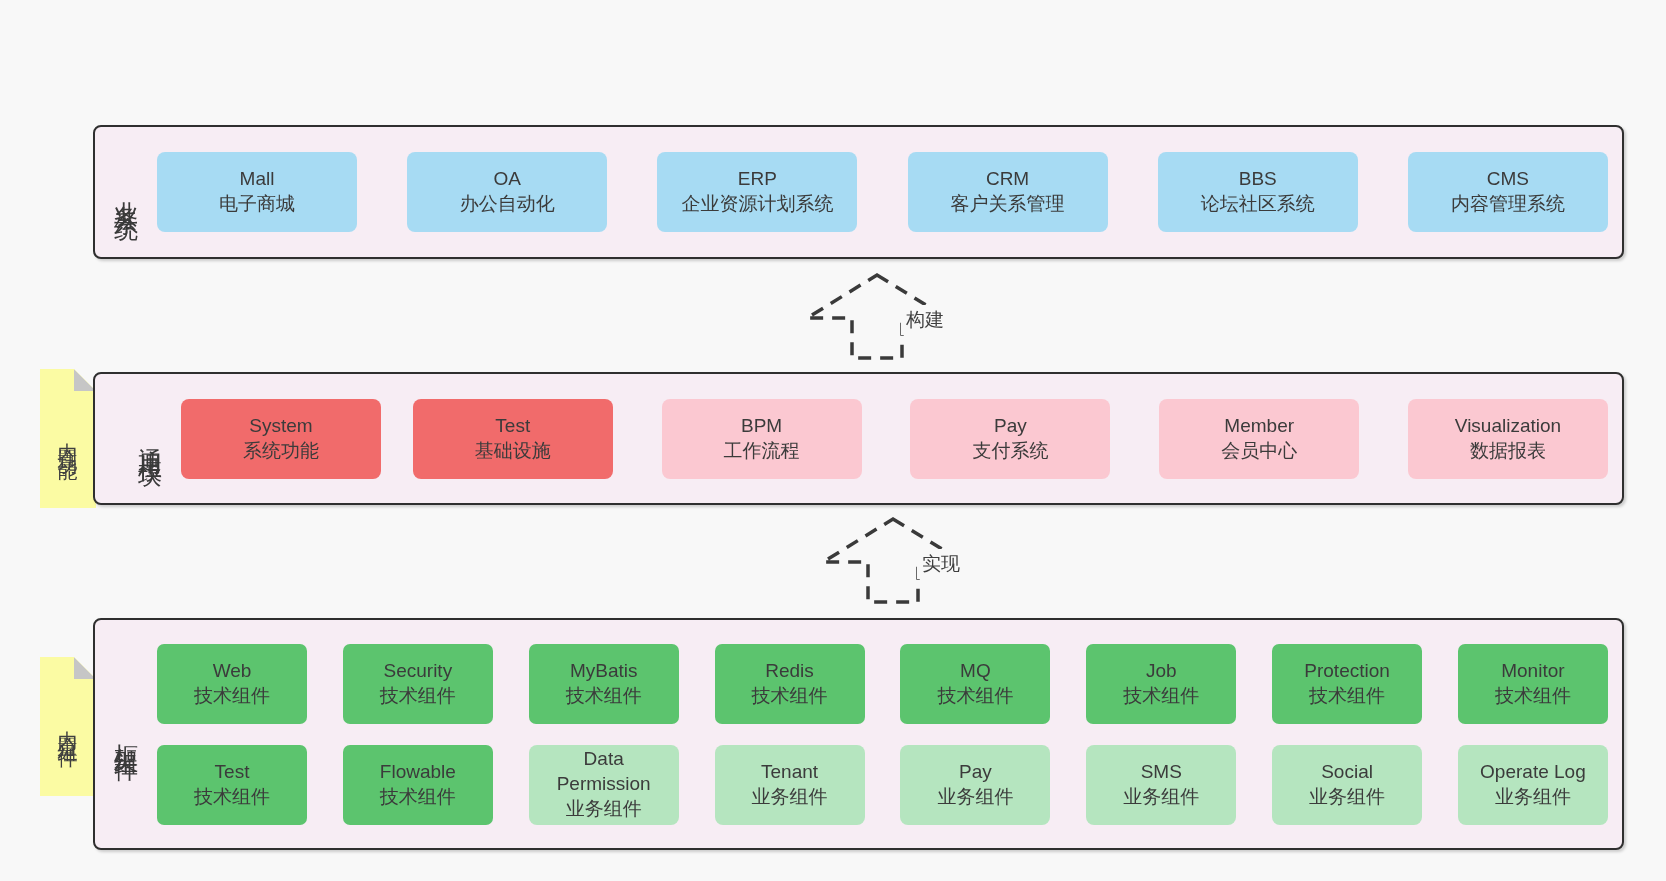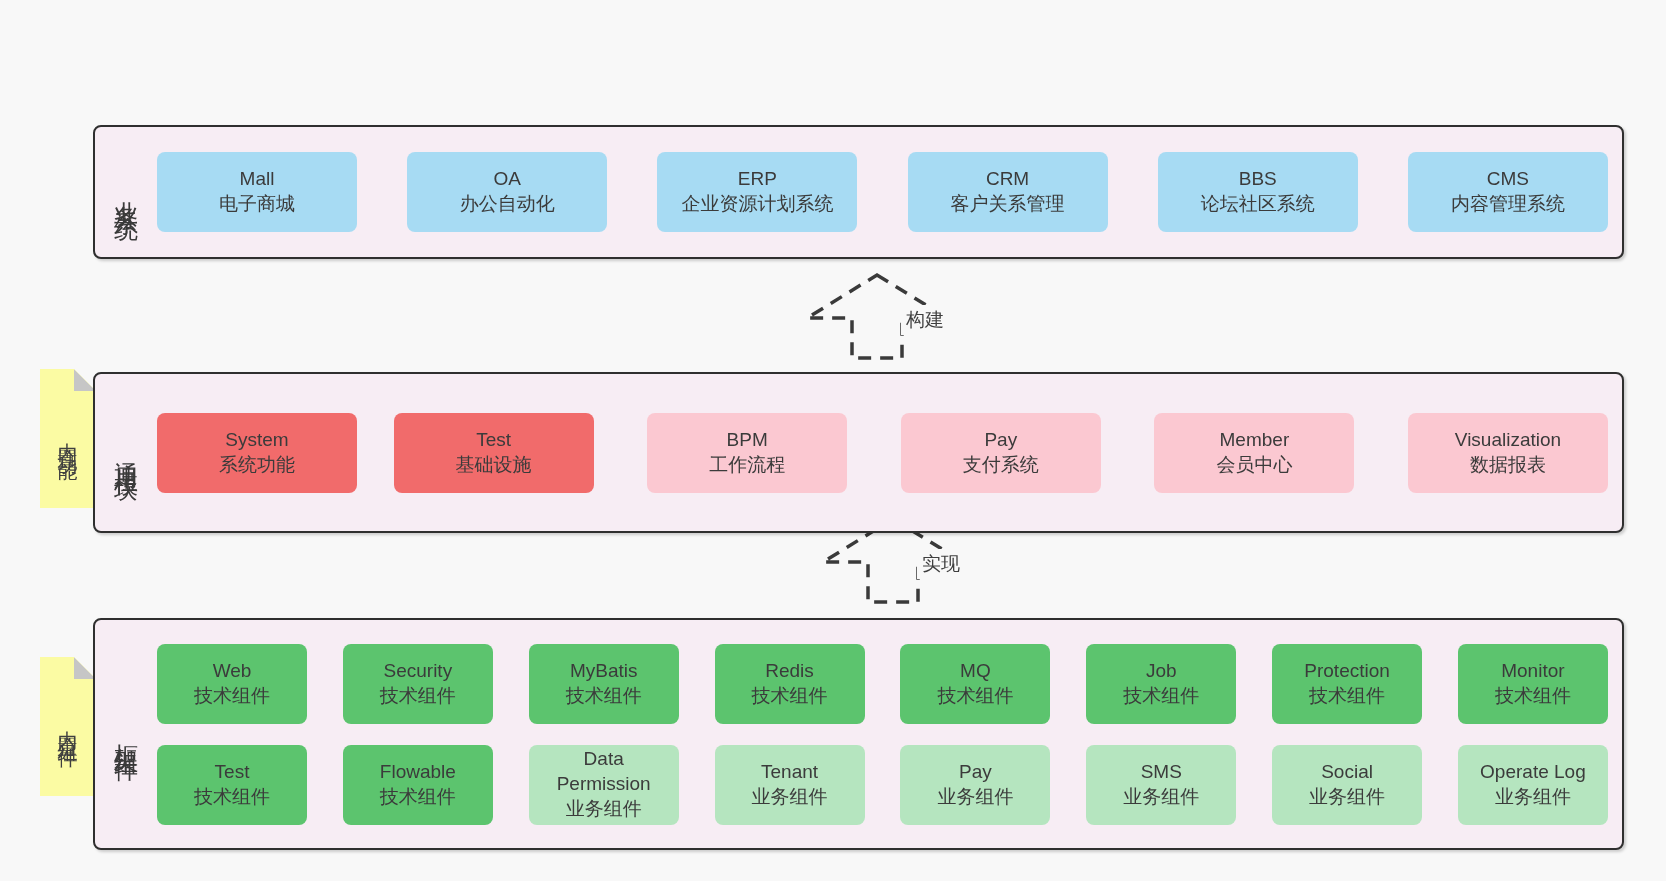--- a/index.html
+++ b/index.html
@@ -37,21 +37,21 @@
     width:1531px;
     background:var(--band_bg);
     border:2px solid var(--band_border);
     border-radius:8px;
     box-shadow:2px 2px 3px rgba(0,0,0,0.18);
     display:flex;
     align-items:stretch;
     z-index:2;
   }
   .band-business{top:125px;height:134px;}
-  .band-modules{top:372px;height:161px;}
+  .band-modules{top:372px;height:133px;padding-left:24px;}
   .band-components{top:618px;height:232px;}
   .band-label{
     width:62px;
     flex:0 0 62px;
     display:flex;
     align-items:center;
     justify-content:center;
   }
   .band-label span{
     writing-mode:vertical-rl;
@@ -85,21 +85,21 @@
     font-size:19px;
     line-height:1.3;
     padding:4px 8px;
     color:var(--box_text);
   }
   .band-business .box,.band-modules .box{width:200px;}
   .band-components .box{width:150px;}
   .box.blue{background:var(--blue);}
   .box.red{background:var(--red);}
   .box.pink{background:var(--pink);margin-left:17px;}
-  .box.green{background:var(--green);}
+  .box.green{background:var(--green);border-radius:7px;}
   .box.lightgreen{background:var(--lightgreen);}
   .box-title,.box-subtitle{display:block;}
   
   .note{
     position:absolute;
     left:40px;
     width:56px;
     height:139px;
     background:var(--note_bg);
     z-index:1;

